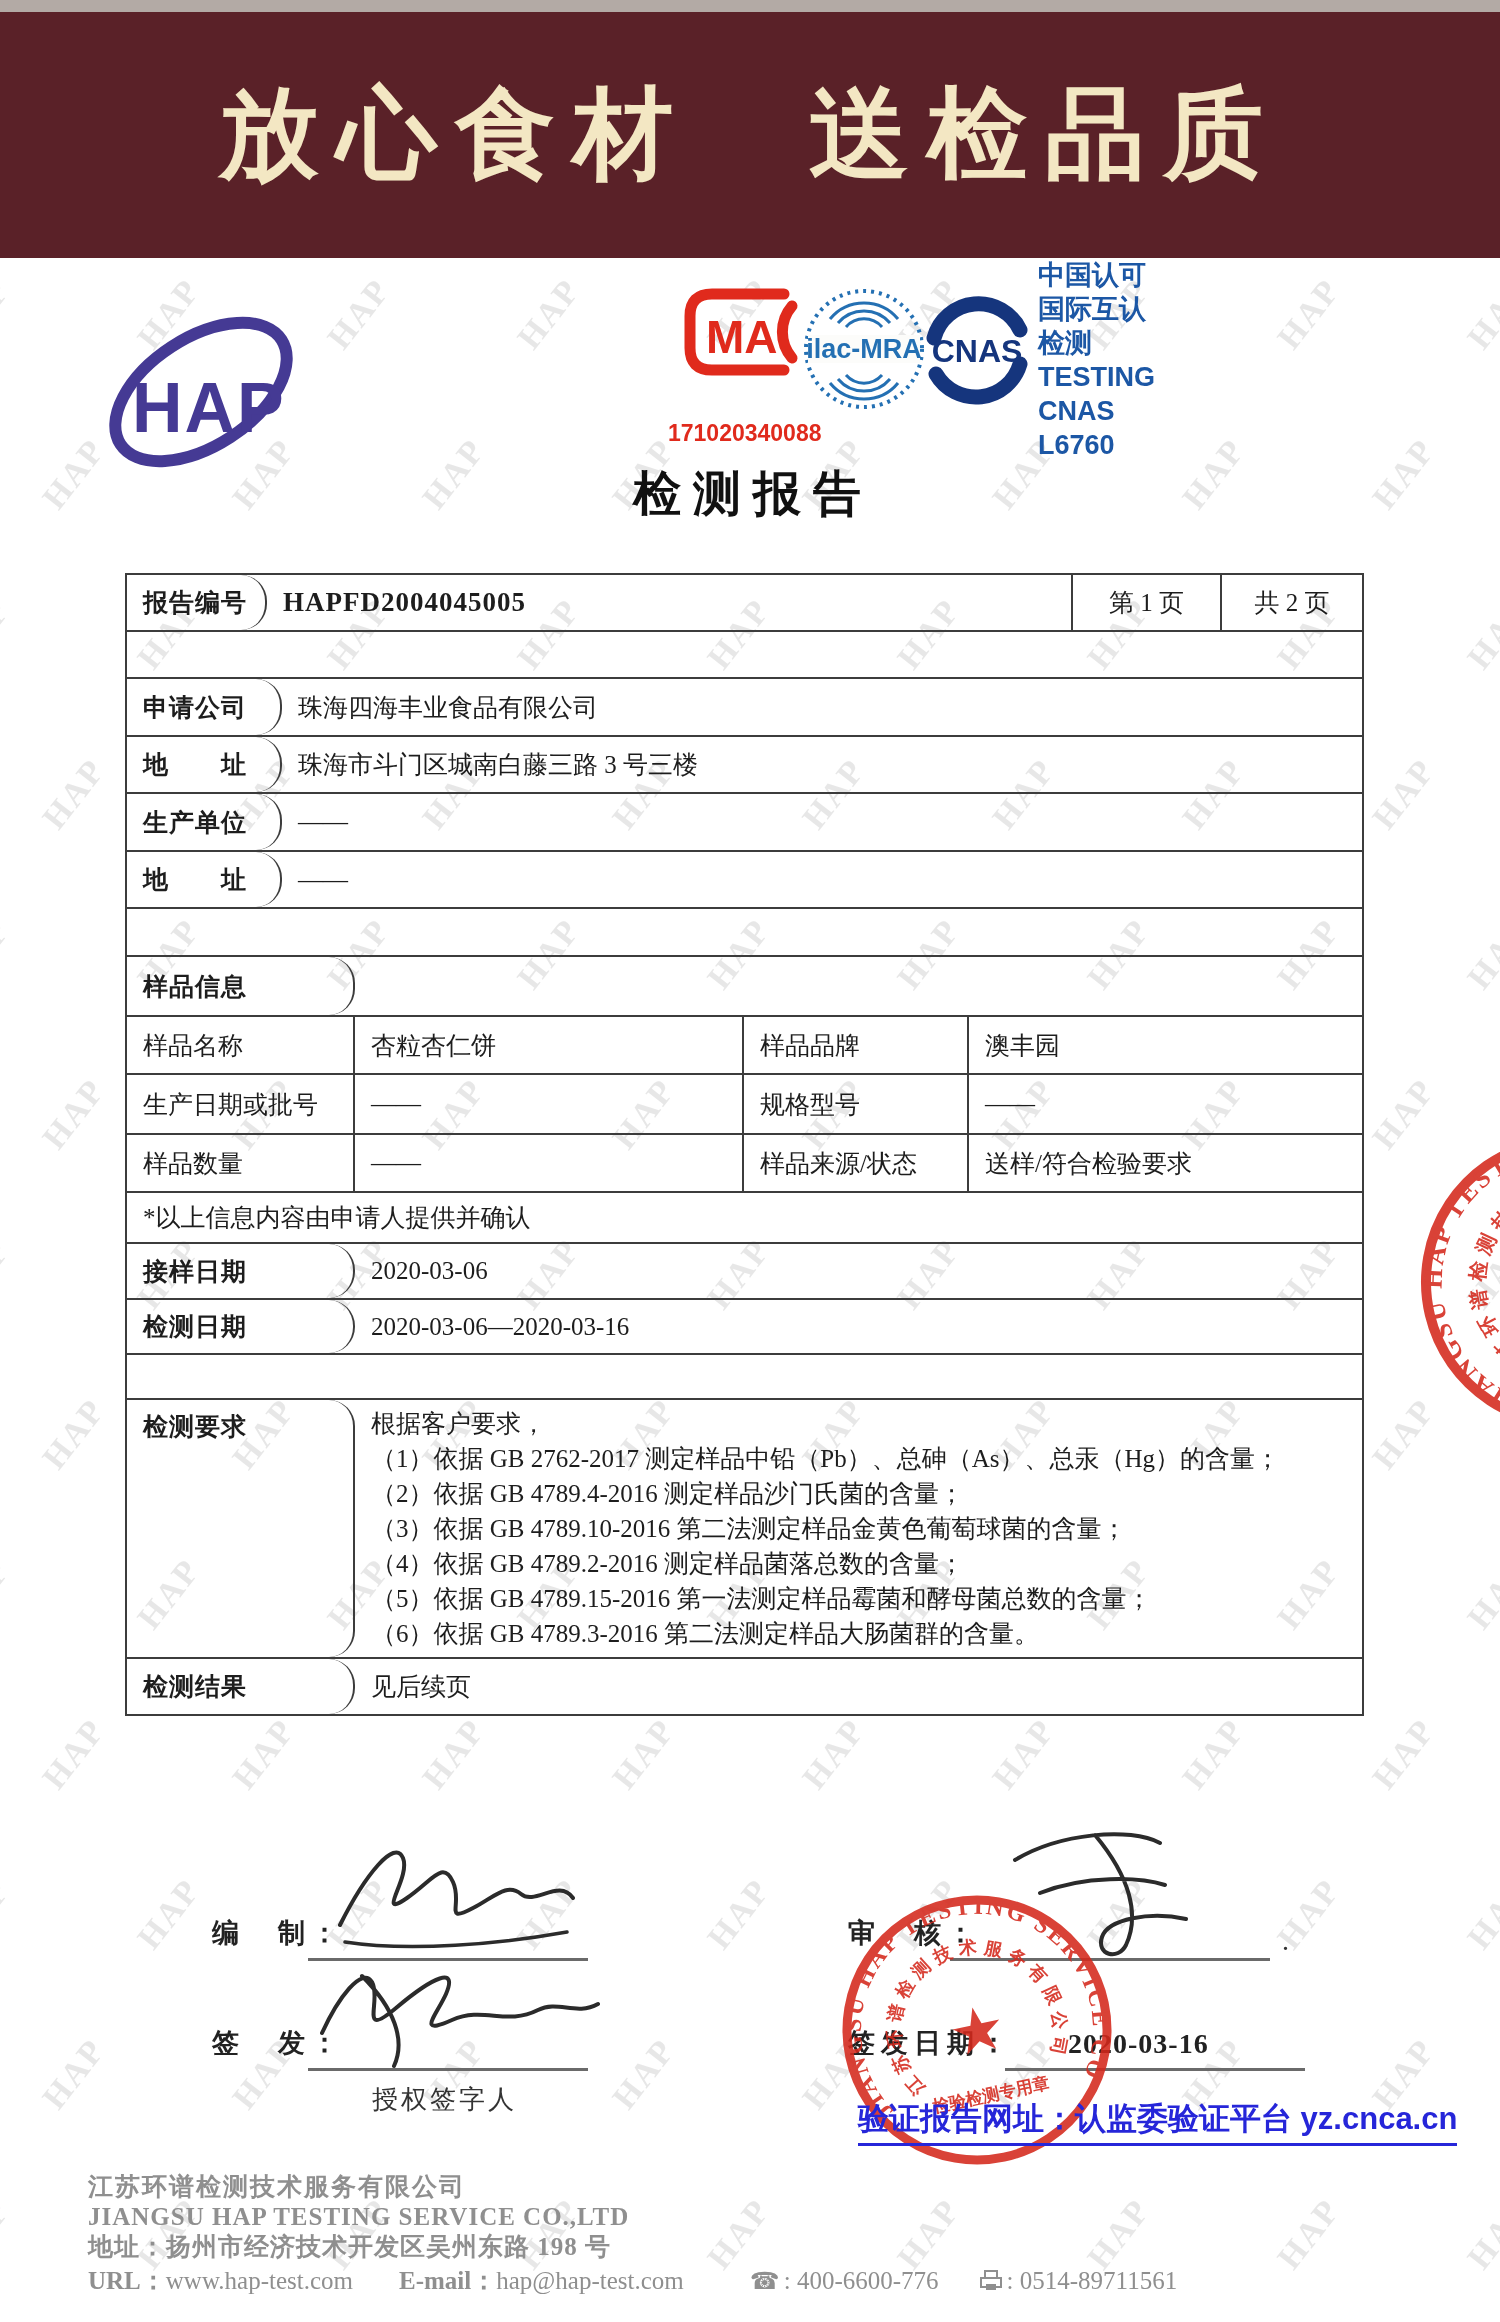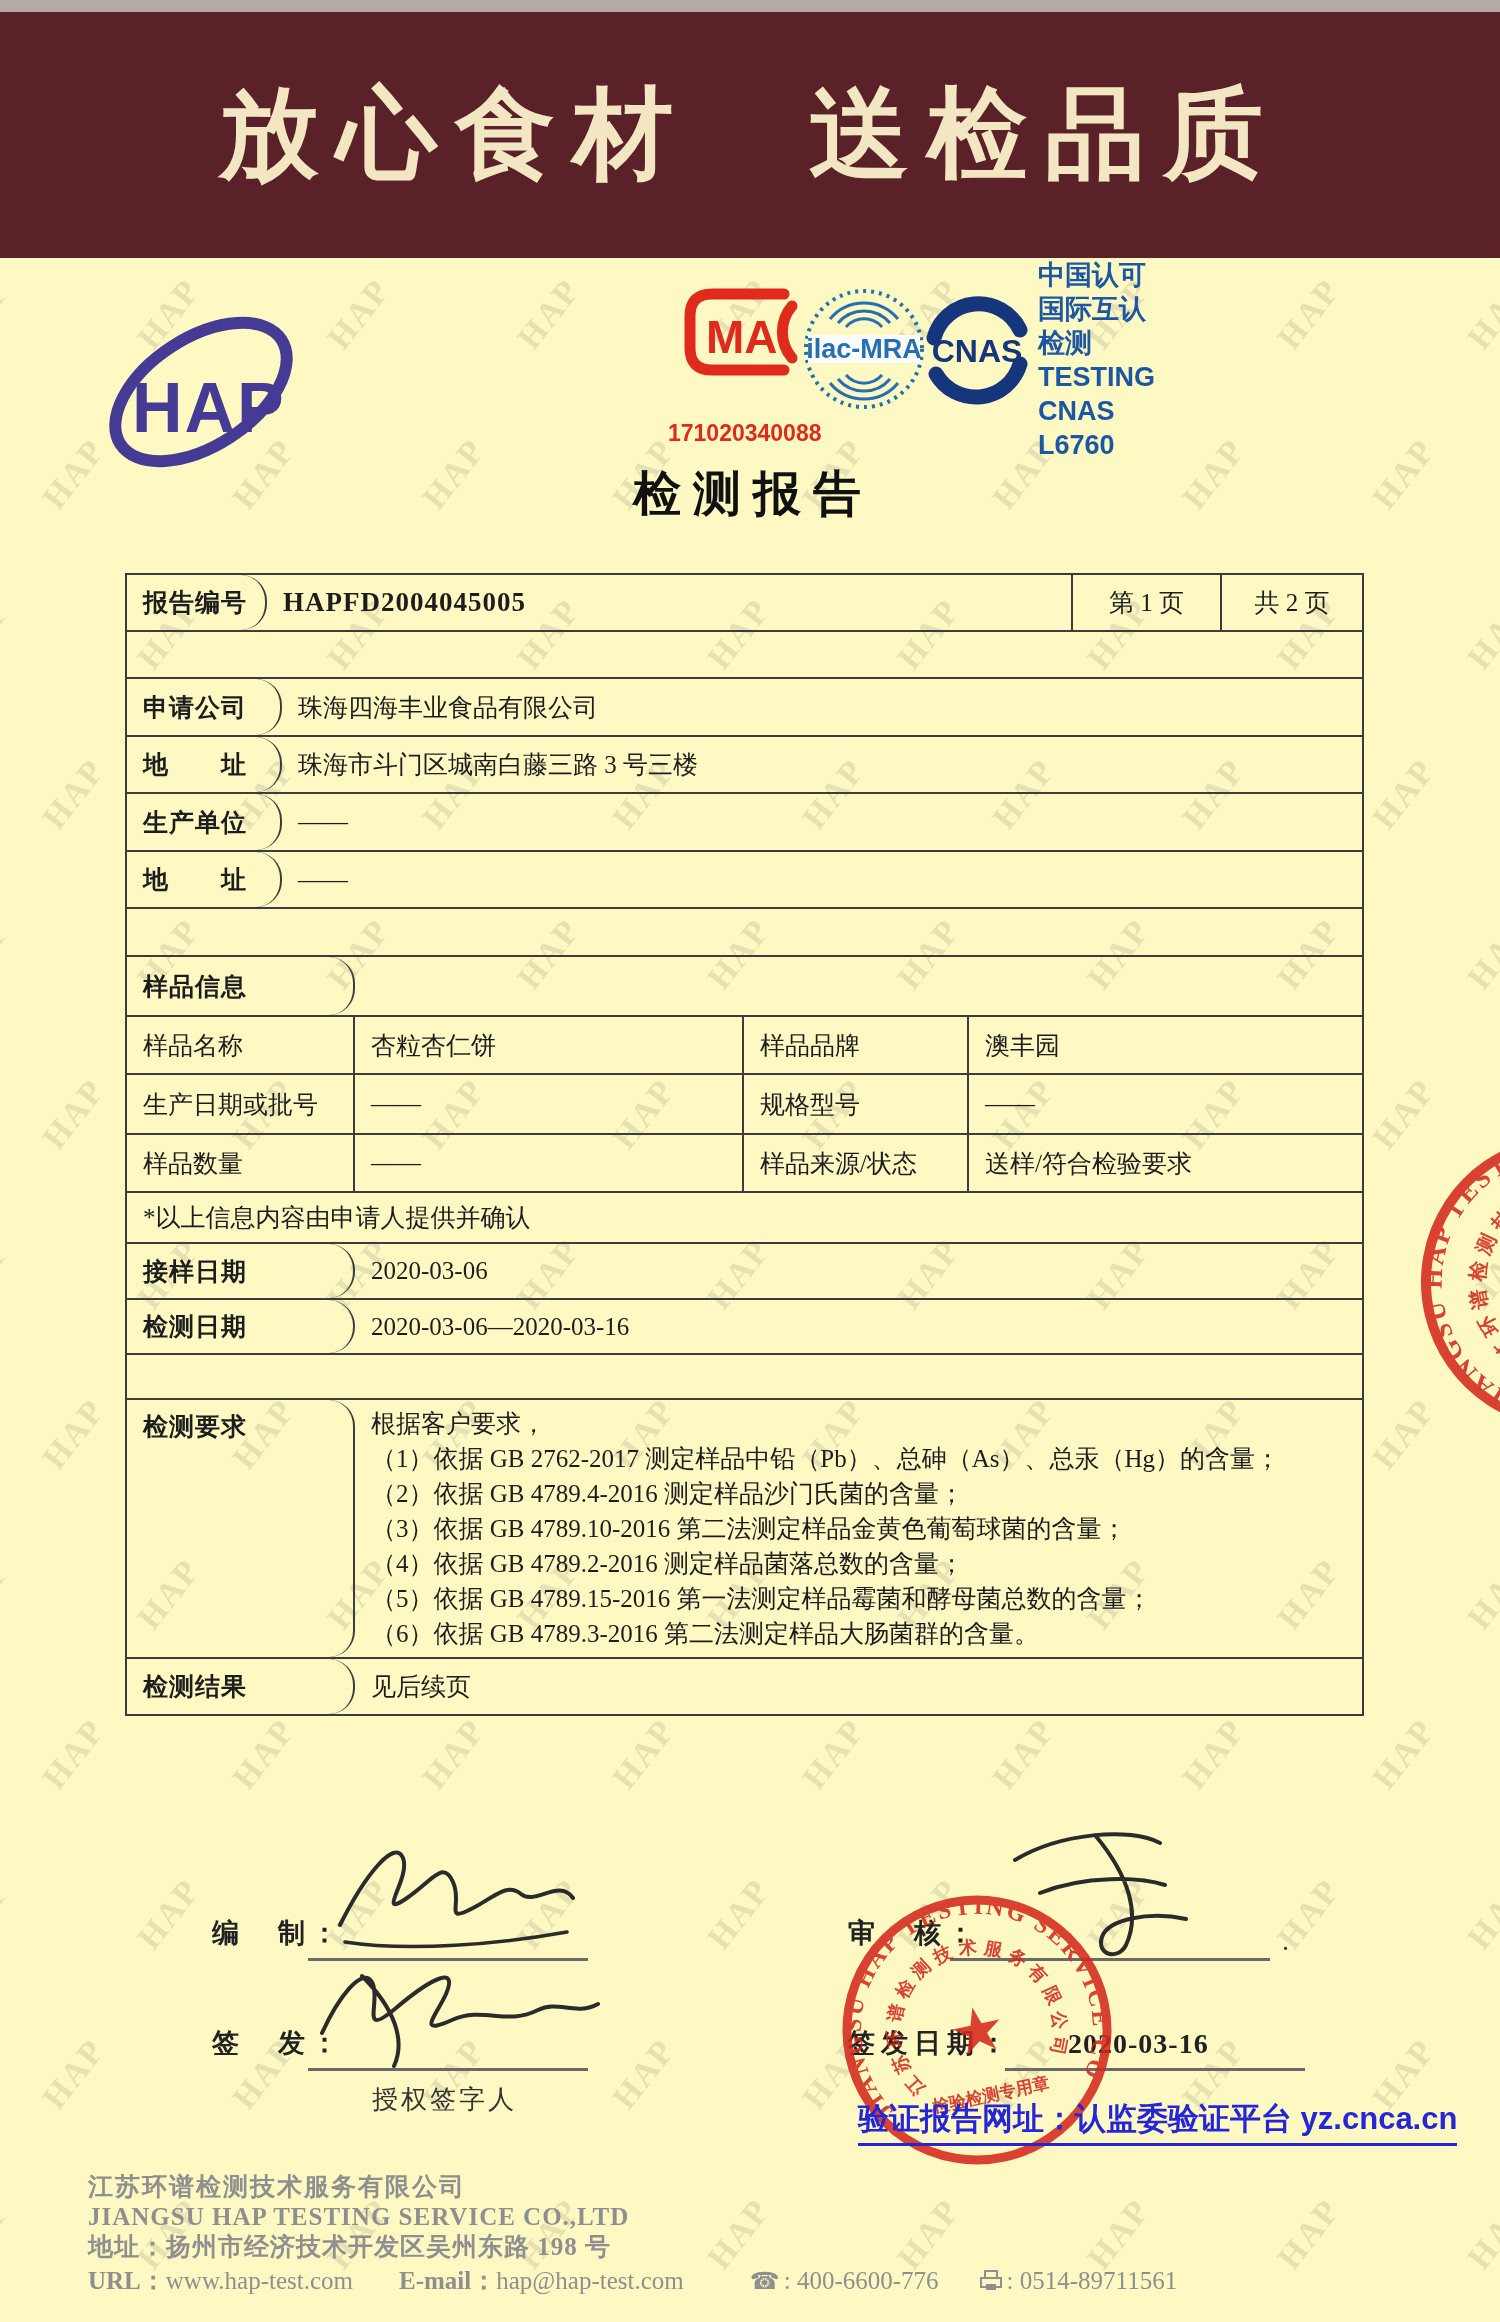--- a/index.html
+++ b/index.html
@@ -1,18 +1,18 @@
 <!DOCTYPE html>
 <html style="--banner-bg: #5a2128; --banner-text: #f3e7c3; --top-strip: #b3aaa5; --hap-purple: #453a94; --cma-red: #e02a1c; --ilac-blue: #2470b3; --cnas-navy: #15357d; --cert-blue: #1c57a5; --link-blue: #2626d9; --stamp-red: #d4281c; --border-gray: #3c3c3c; --text-dark: #1d1d1d; --footer-gray: #8f8f8f;"><head>
 <meta charset="utf-8">
 <style>
   html,body { margin:0; padding:0; background:#888; }
   .sheet {
     position:relative; width:1500px; height:2322px; margin:0 auto;
-    background:#fef9c3; overflow:hidden;
+    background:#ffffff; overflow:hidden;
     font-family:"Liberation Serif", serif; color:var(--text-dark);
   }
   
   .top-strip { position:absolute; left:0; top:0; width:1500px; height:12px; background:var(--top-strip); }
   .banner {
     position:absolute; left:0; top:12px; width:1500px; height:246px;
     background:var(--banner-bg); display:flex; align-items:center; justify-content:center;
   }
   .banner-text {
     font-family:"Liberation Serif", serif; font-weight:bold;

